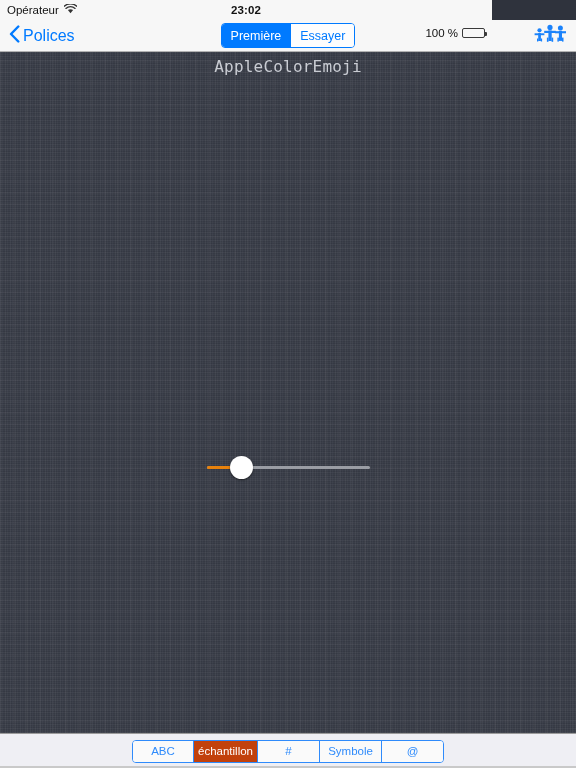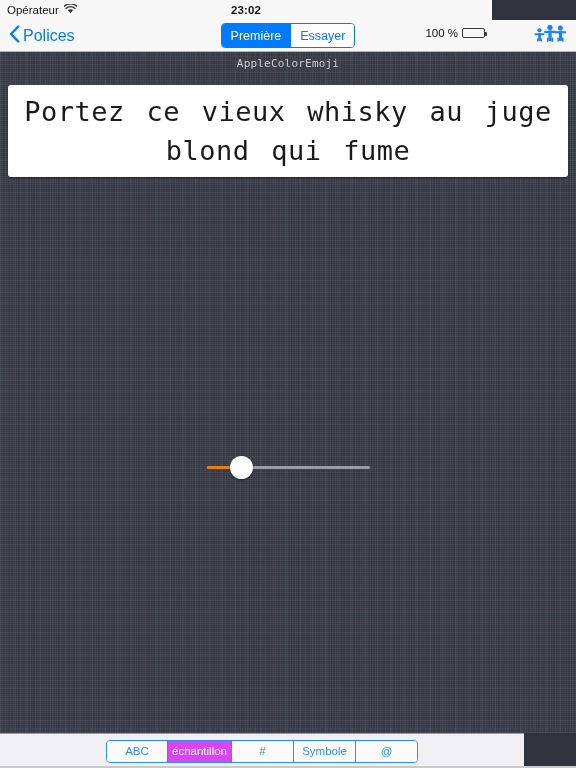--- a/index.html
+++ b/index.html
@@ -178,21 +178,21 @@
         rgba(0,0,0,0.0) 2px, rgba(0,0,0,0.0) 11px);
     overflow: hidden;
   }
 
   .font-title {
     position: absolute;
     top: 5px; left: 0;
     width: 100%;
     text-align: center;
     font-family: "DejaVu Sans Mono", "Liberation Mono", monospace;
-    font-size: 11px;
+    font-size: 16px;
     color: #c9ccd3;
     letter-spacing: 0.2px;
   }
 
   .sample-card {
     position: absolute;
     top: 33px;
     left: 8px;
     width: 560px;
     height: 92px;
@@ -252,21 +252,21 @@
     background: #ffffff;
     border-radius: 50%;
     box-shadow: 0 1px 2px rgba(0,0,0,0.5);
   }
 
   
   .bottom-bar {
     position: absolute;
     left: 0;
     top: 733px;
-    width: 524px;
+    width: 576px;
     height: 35px;
     background: #efeff4;
     border-top: 1px solid #9b9b9b;
     box-sizing: border-box;
     display: flex;
     align-items: center;
     justify-content: center;
   }
   .bottom-seg {
     display: flex;
@@ -283,21 +283,21 @@
     align-items: center;
     justify-content: center;
     background: #fafafa;
     border-left: 1px solid #2f8bfb;
     cursor: pointer;
     white-space: nowrap;
     box-sizing: border-box;
   }
   .bottom-seg-item:first-child { border-left: none; }
   .bottom-seg-item.selected {
-    background: #d946ef;
+    background: #c2410c;
     color: #ffffff;
   }
   .w-abc      { width: 60px; }
   .w-ech      { width: 64px; }
   .w-hash     { width: 62px; }
   .w-symbole  { width: 62px; }
   .w-at       { width: 62px; }
 
   .bottom-hairline {
     position: absolute;
@@ -374,23 +374,20 @@
           <rect x="29.0" y="13.6" width="1.5" height="4.0" fill="#1a82fb"></rect>
         </svg>
       </span>
     </div>
   </div>
 
   <div class="content">
 
     <div class="font-title">AppleColorEmoji</div>
 
-    <div class="sample-card">
-      <div class="sample-text">Portez ce vieux whisky au juge blond qui fume</div>
-    </div>
 
     <div class="slider-wrap">
       <div class="slider-track-bg"></div>
       <div class="slider-track-fill"></div>
       <div class="slider-thumb"></div>
     </div>
 
   </div>
 
   <div class="bottom-bar">

